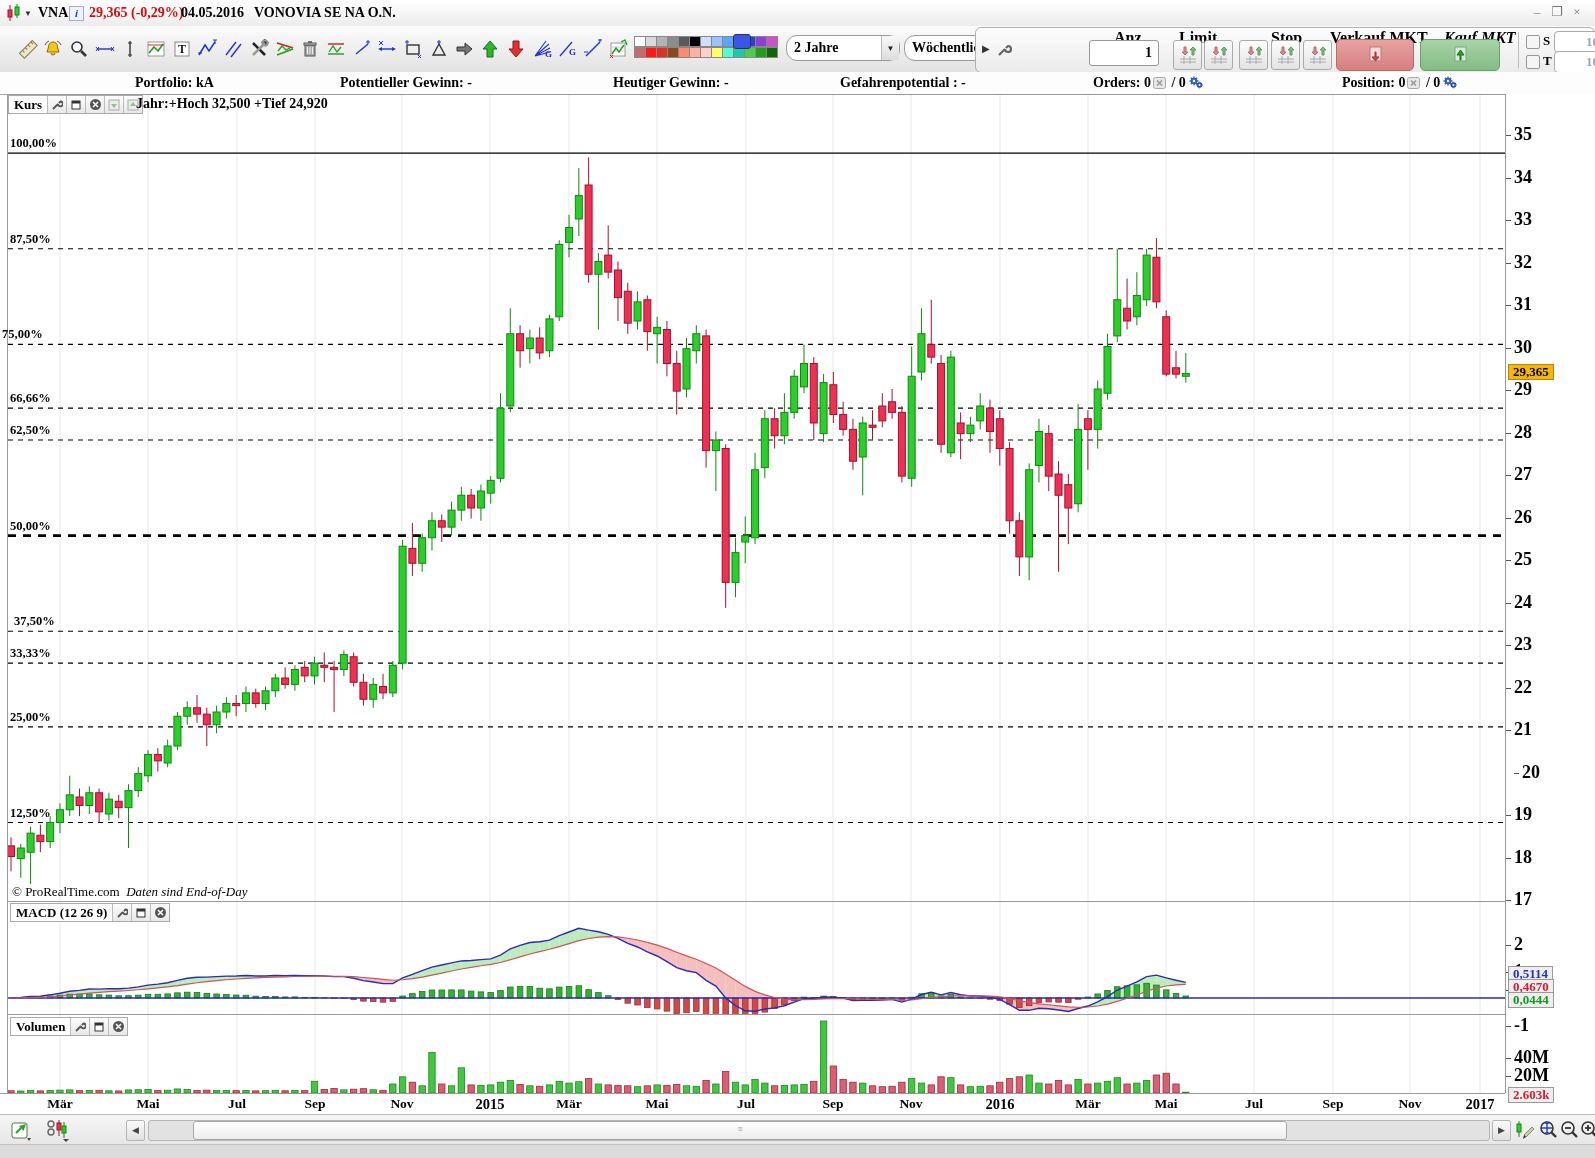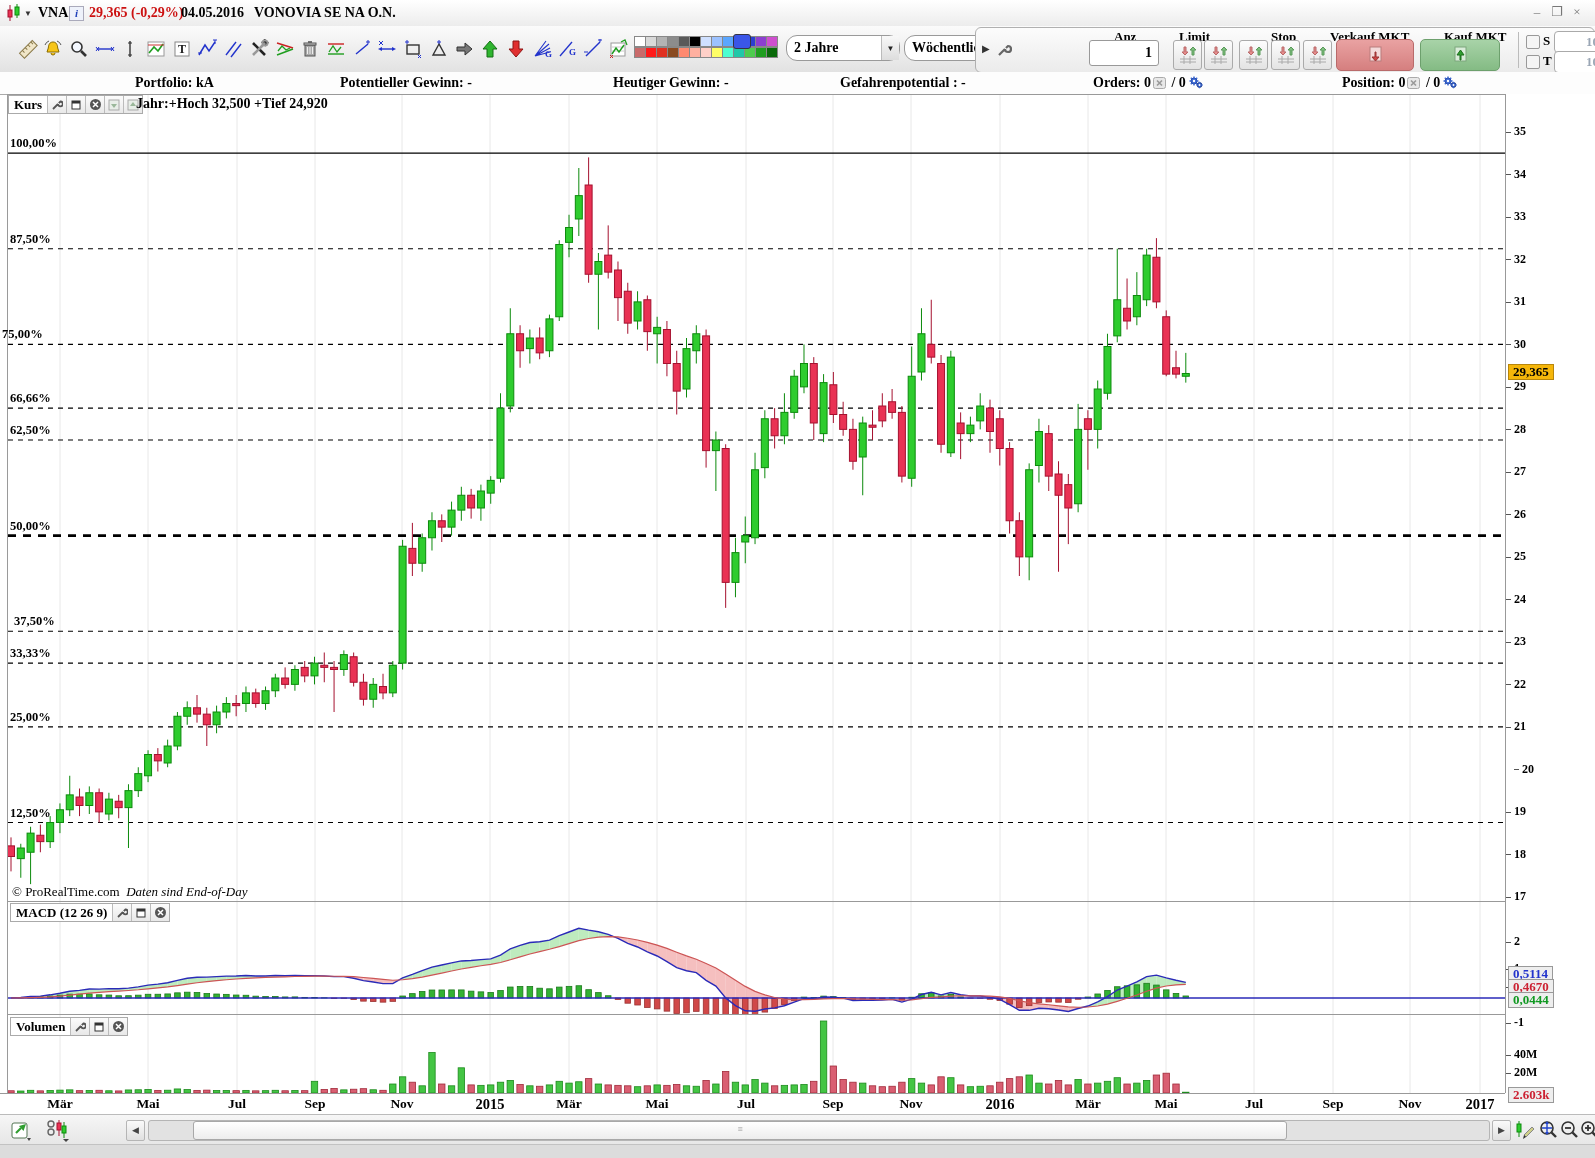--- a/index.html
+++ b/index.html
@@ -19,21 +19,21 @@
         display:flex;align-items:center;justify-content:center;}
   .swatch{position:absolute;width:10px;height:9px;border:1px solid #888;}
   .sel-dd{position:absolute;top:9px;height:24px;background:#fff;border:1px solid #9a9a9a;border-radius:11px;
           font-size:14px;font-weight:bold;display:flex;align-items:center;}
   .sel-dd .lab{padding-left:7px;flex:1;}
   .sel-dd .dd{width:17px;height:100%;border-left:1px solid #bbb;background:linear-gradient(#f8f8f8,#ddd);
               display:flex;align-items:center;justify-content:center;font-size:8px;color:#222;}
   
   #tradepanel{left:975px;top:27px;width:618px;height:44px;border:1px solid #b0b0b0;border-radius:6px;
               background:linear-gradient(#fcfcfc,#ebebeb);}
-  .tp-head{position:absolute;top:1px;font-size:13px;font-weight:bold;white-space:nowrap;}
+  .tp-head{position:absolute;top:1px;font-size:16px;font-weight:bold;white-space:nowrap;}
   .tp-btn{position:absolute;top:12px;width:27px;height:28px;border:1px solid #aaa;border-radius:3px;
           background:linear-gradient(#fdfdfd,#e3e3e3);display:flex;align-items:center;justify-content:center;}
   .bigbtn{position:absolute;top:11px;height:30px;border-radius:5px;display:flex;align-items:center;justify-content:center;}
   #anz-input{position:absolute;left:113px;top:12px;width:62px;height:24px;border:1px solid #999;border-radius:3px;
              background:#fff;font-size:14px;font-weight:bold;text-align:right;padding:0 6px 0 0;
              font-family:"Liberation Serif",serif;}
   .chk{position:absolute;width:12px;height:12px;border:1px solid #999;background:#f5f5f5;border-radius:2px;}
   .stbox{position:absolute;width:44px;height:20px;border:1px solid #aaa;border-radius:4px;background:#fff;
          font-size:13px;color:#9aa6b5;font-weight:bold;text-align:right;line-height:20px;padding-right:6px;}
   
@@ -41,21 +41,21 @@
   .acct{position:absolute;top:3px;font-size:14px;font-weight:bold;white-space:nowrap;}
   
   .panel-svg{position:absolute;left:8px;background:#fff;}
   #leftedge{left:7px;top:94px;width:1px;height:999px;background:#9a9a9a;}
   .hdr{position:absolute;display:inline-flex;align-items:stretch;border:1px solid #aaa;background:#f4f4f4;
        height:17px;font-size:13px;font-weight:bold;z-index:5;}
   .hdr .t{padding:0 5px;line-height:17px;background:#fff;}
   .hdr .ic{width:18px;border-left:1px solid #bbb;display:flex;align-items:center;justify-content:center;background:linear-gradient(#fcfcfc,#e8e8e8);}
   .lvl-label{position:absolute;font-size:12.5px;font-weight:bold;color:#000;z-index:3;}
   #yaxis{left:1505px;top:94px;width:90px;height:999px;background:#fff;border-left:1px solid #999;}
-  .ytick{position:absolute;left:0;font-size:12px;font-weight:bold;}
+  .ytick{position:absolute;left:0;font-size:18px;font-weight:bold;}
   .ytick .dash{display:inline-block;width:5px;height:1px;background:#555;vertical-align:middle;margin-right:3px;}
   .tag{position:absolute;left:2px;font-size:13px;font-weight:bold;border:1px solid #999;background:#eee;
        padding:0 4px;line-height:14px;z-index:6;}
   #pricetag{background:#f5b60a;border-color:#b8860b;color:#000;}
   #xaxisrow{left:0;top:1093px;width:1505px;height:21px;background:#fff;border-top:1px solid #999;}
   .mon{position:absolute;top:2px;transform:translateX(-50%);font-size:13.5px;font-weight:bold;}
   .mon.yr{font-size:14.5px;}
   #copyright{left:12px;top:884px;font-size:13px;z-index:4;white-space:nowrap;}
   
   #bottombar{left:0;top:1114px;width:1595px;height:30px;background:linear-gradient(#f6f6f6,#e6e6e6);border-top:1px solid #bbb;}
@@ -304,21 +304,21 @@
     <span class="abs" style="left:20px;top:14px;">
       <svg width="16" height="16">
           <path d="M3,13 L9,7 M9,7 a3,3 0 1 0 3,-3 l-2,2" stroke="#666" stroke-width="2.2" fill="none"></path>
         </svg>
     </span>
     <span class="tp-head" style="left:138px;">Anz</span>
     <input id="anz-input" value="1" style="">
     <span class="tp-head" style="left:203px;">Limit</span>
     <span class="tp-head" style="left:295px;">Stop</span>
     <span class="tp-head" style="left:354px;">Verkauf MKT</span>
-    <span class="tp-head" style="left:468px;">Kauf MKT</span>
+    <span class="tp-head" style="left:468px;font-style:italic;">Kauf MKT</span>
     <div id="order-buttons">
         <div class="tp-btn" style="left: 197px;">
           <svg width="20" height="20">
             <path d="M2,14 h16 M2,17 h16 M6,11 v8 M12,11 v8" stroke="#aaa"></path>
             <polygon points="6,2 6,7 4,7 7,10 10,7 8,7 8,2" fill="#e58a8a" stroke="#b96a6a"></polygon>
             <polygon points="14,10 14,5 12,5 15,2 18,5 16,5 16,10" fill="#7fbf7f" stroke="#5a9a5a"></polygon>
           </svg>
         </div>
         <div class="tp-btn" style="left: 228px;">
           <svg width="20" height="20">

